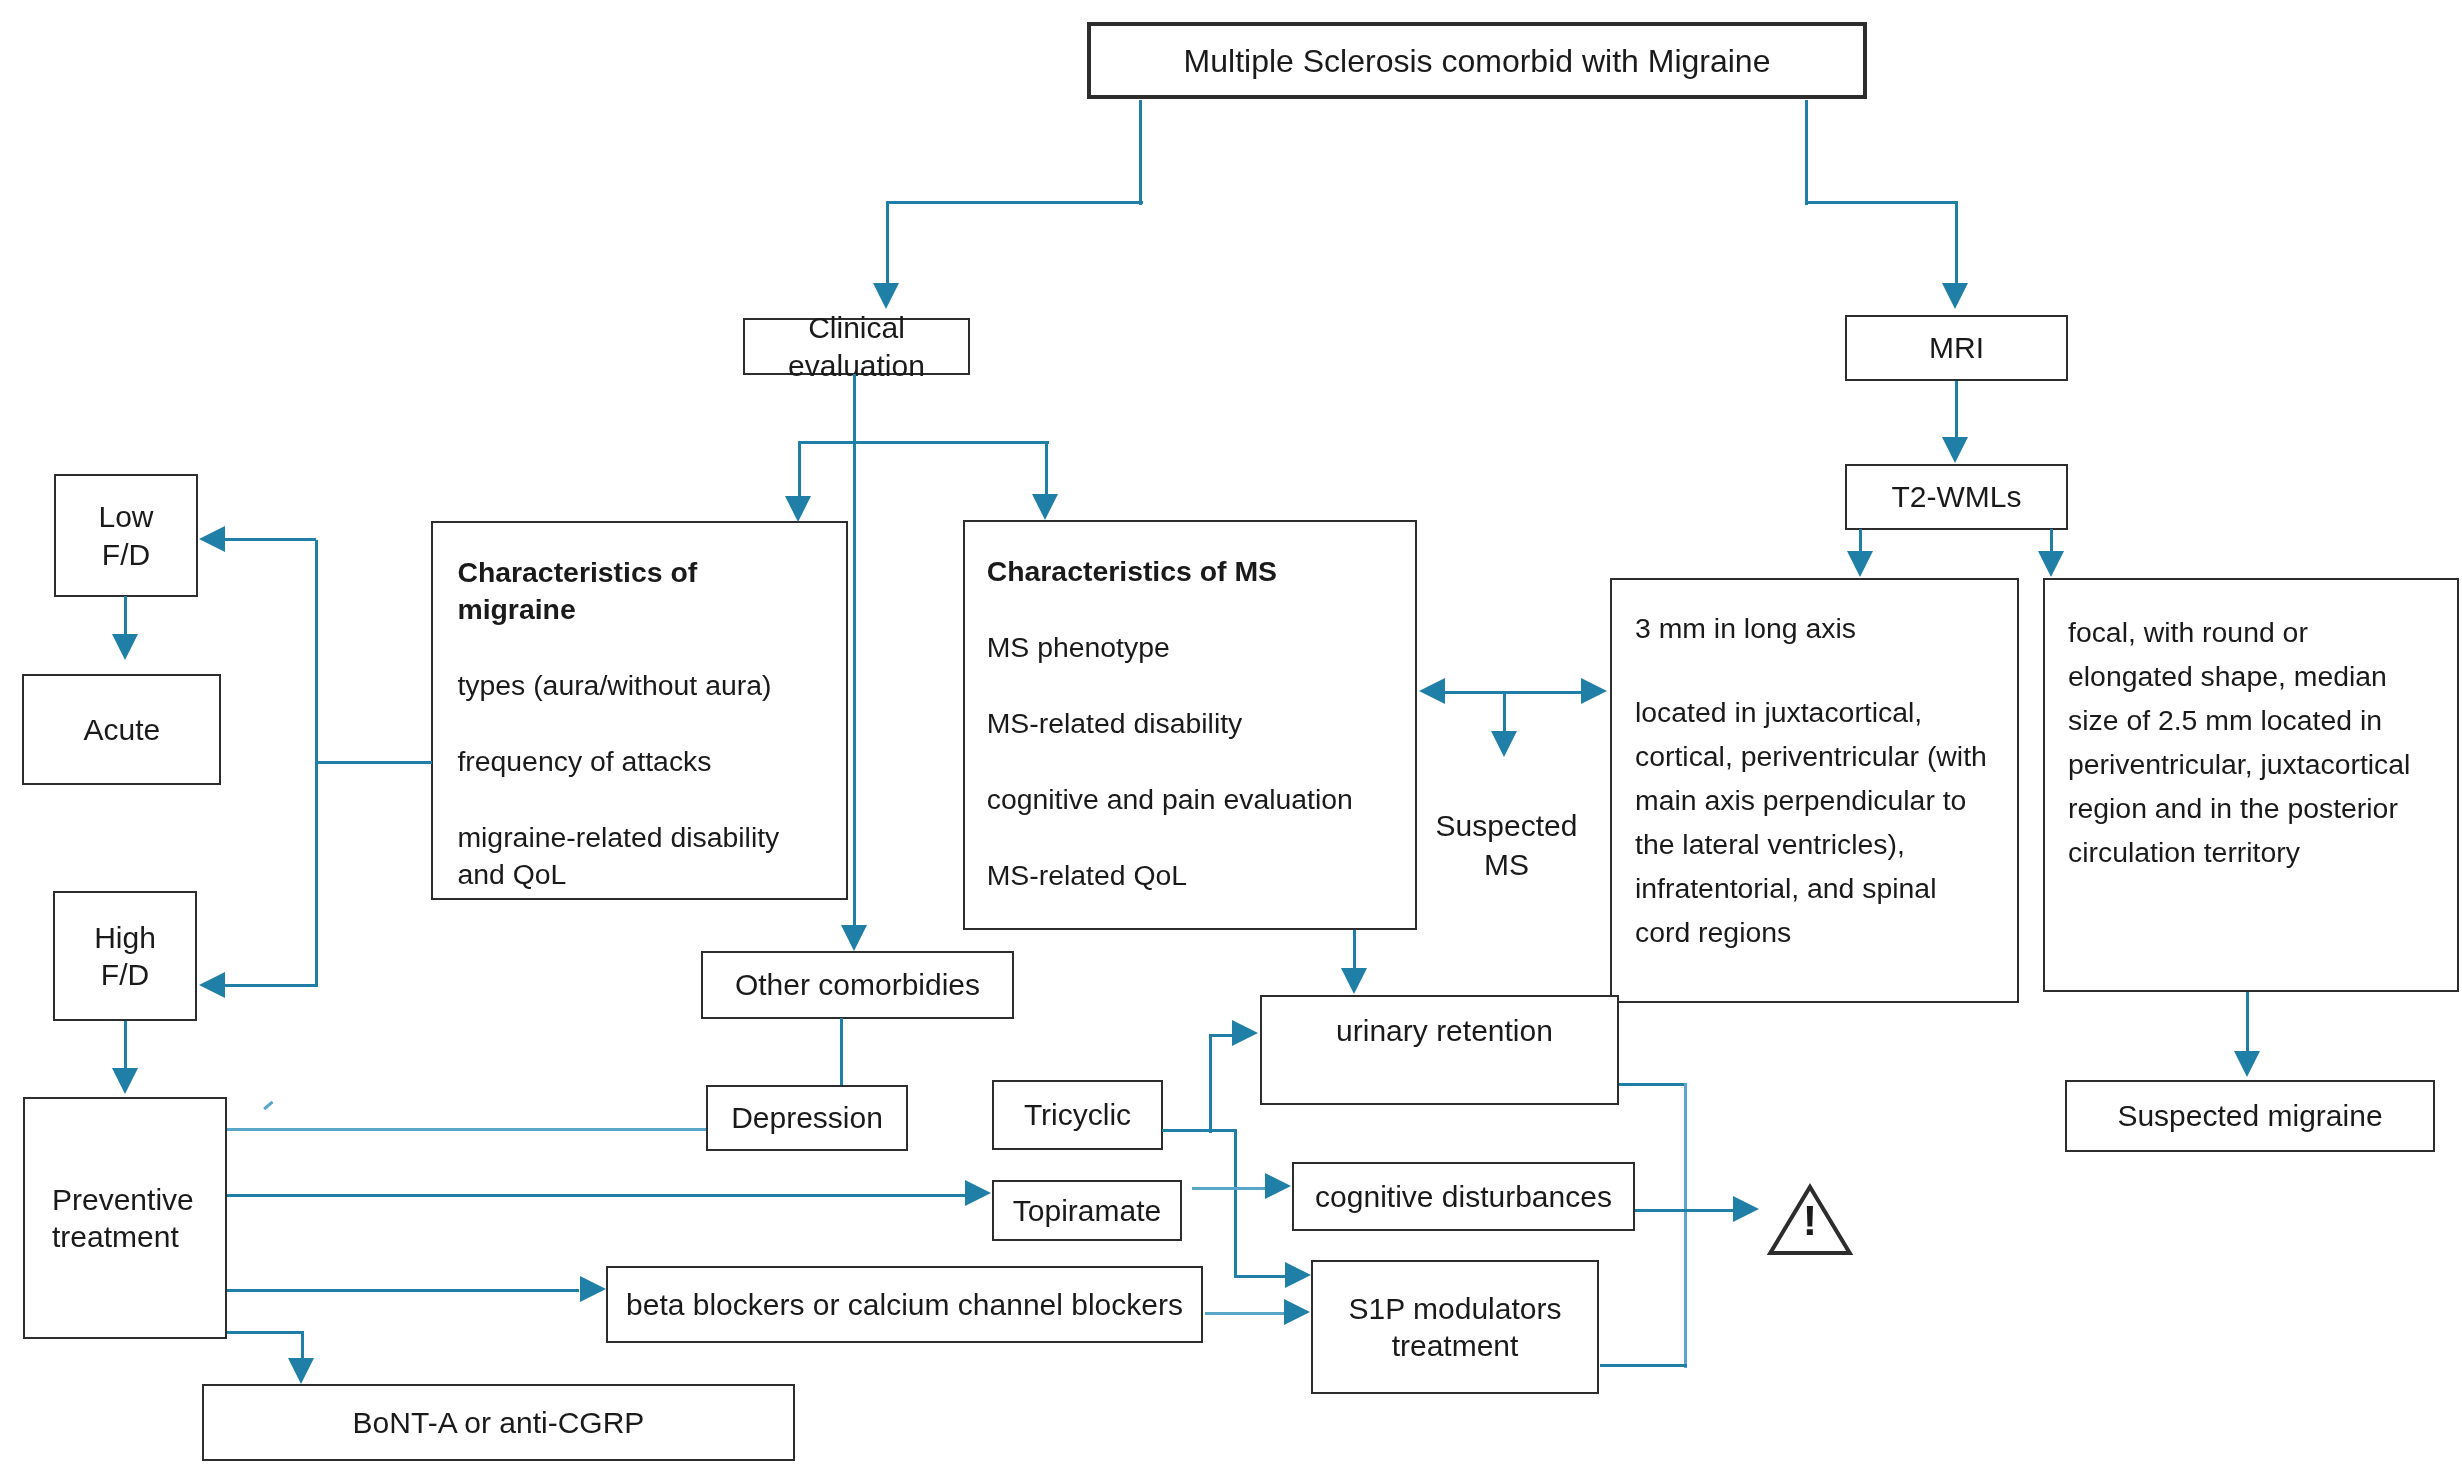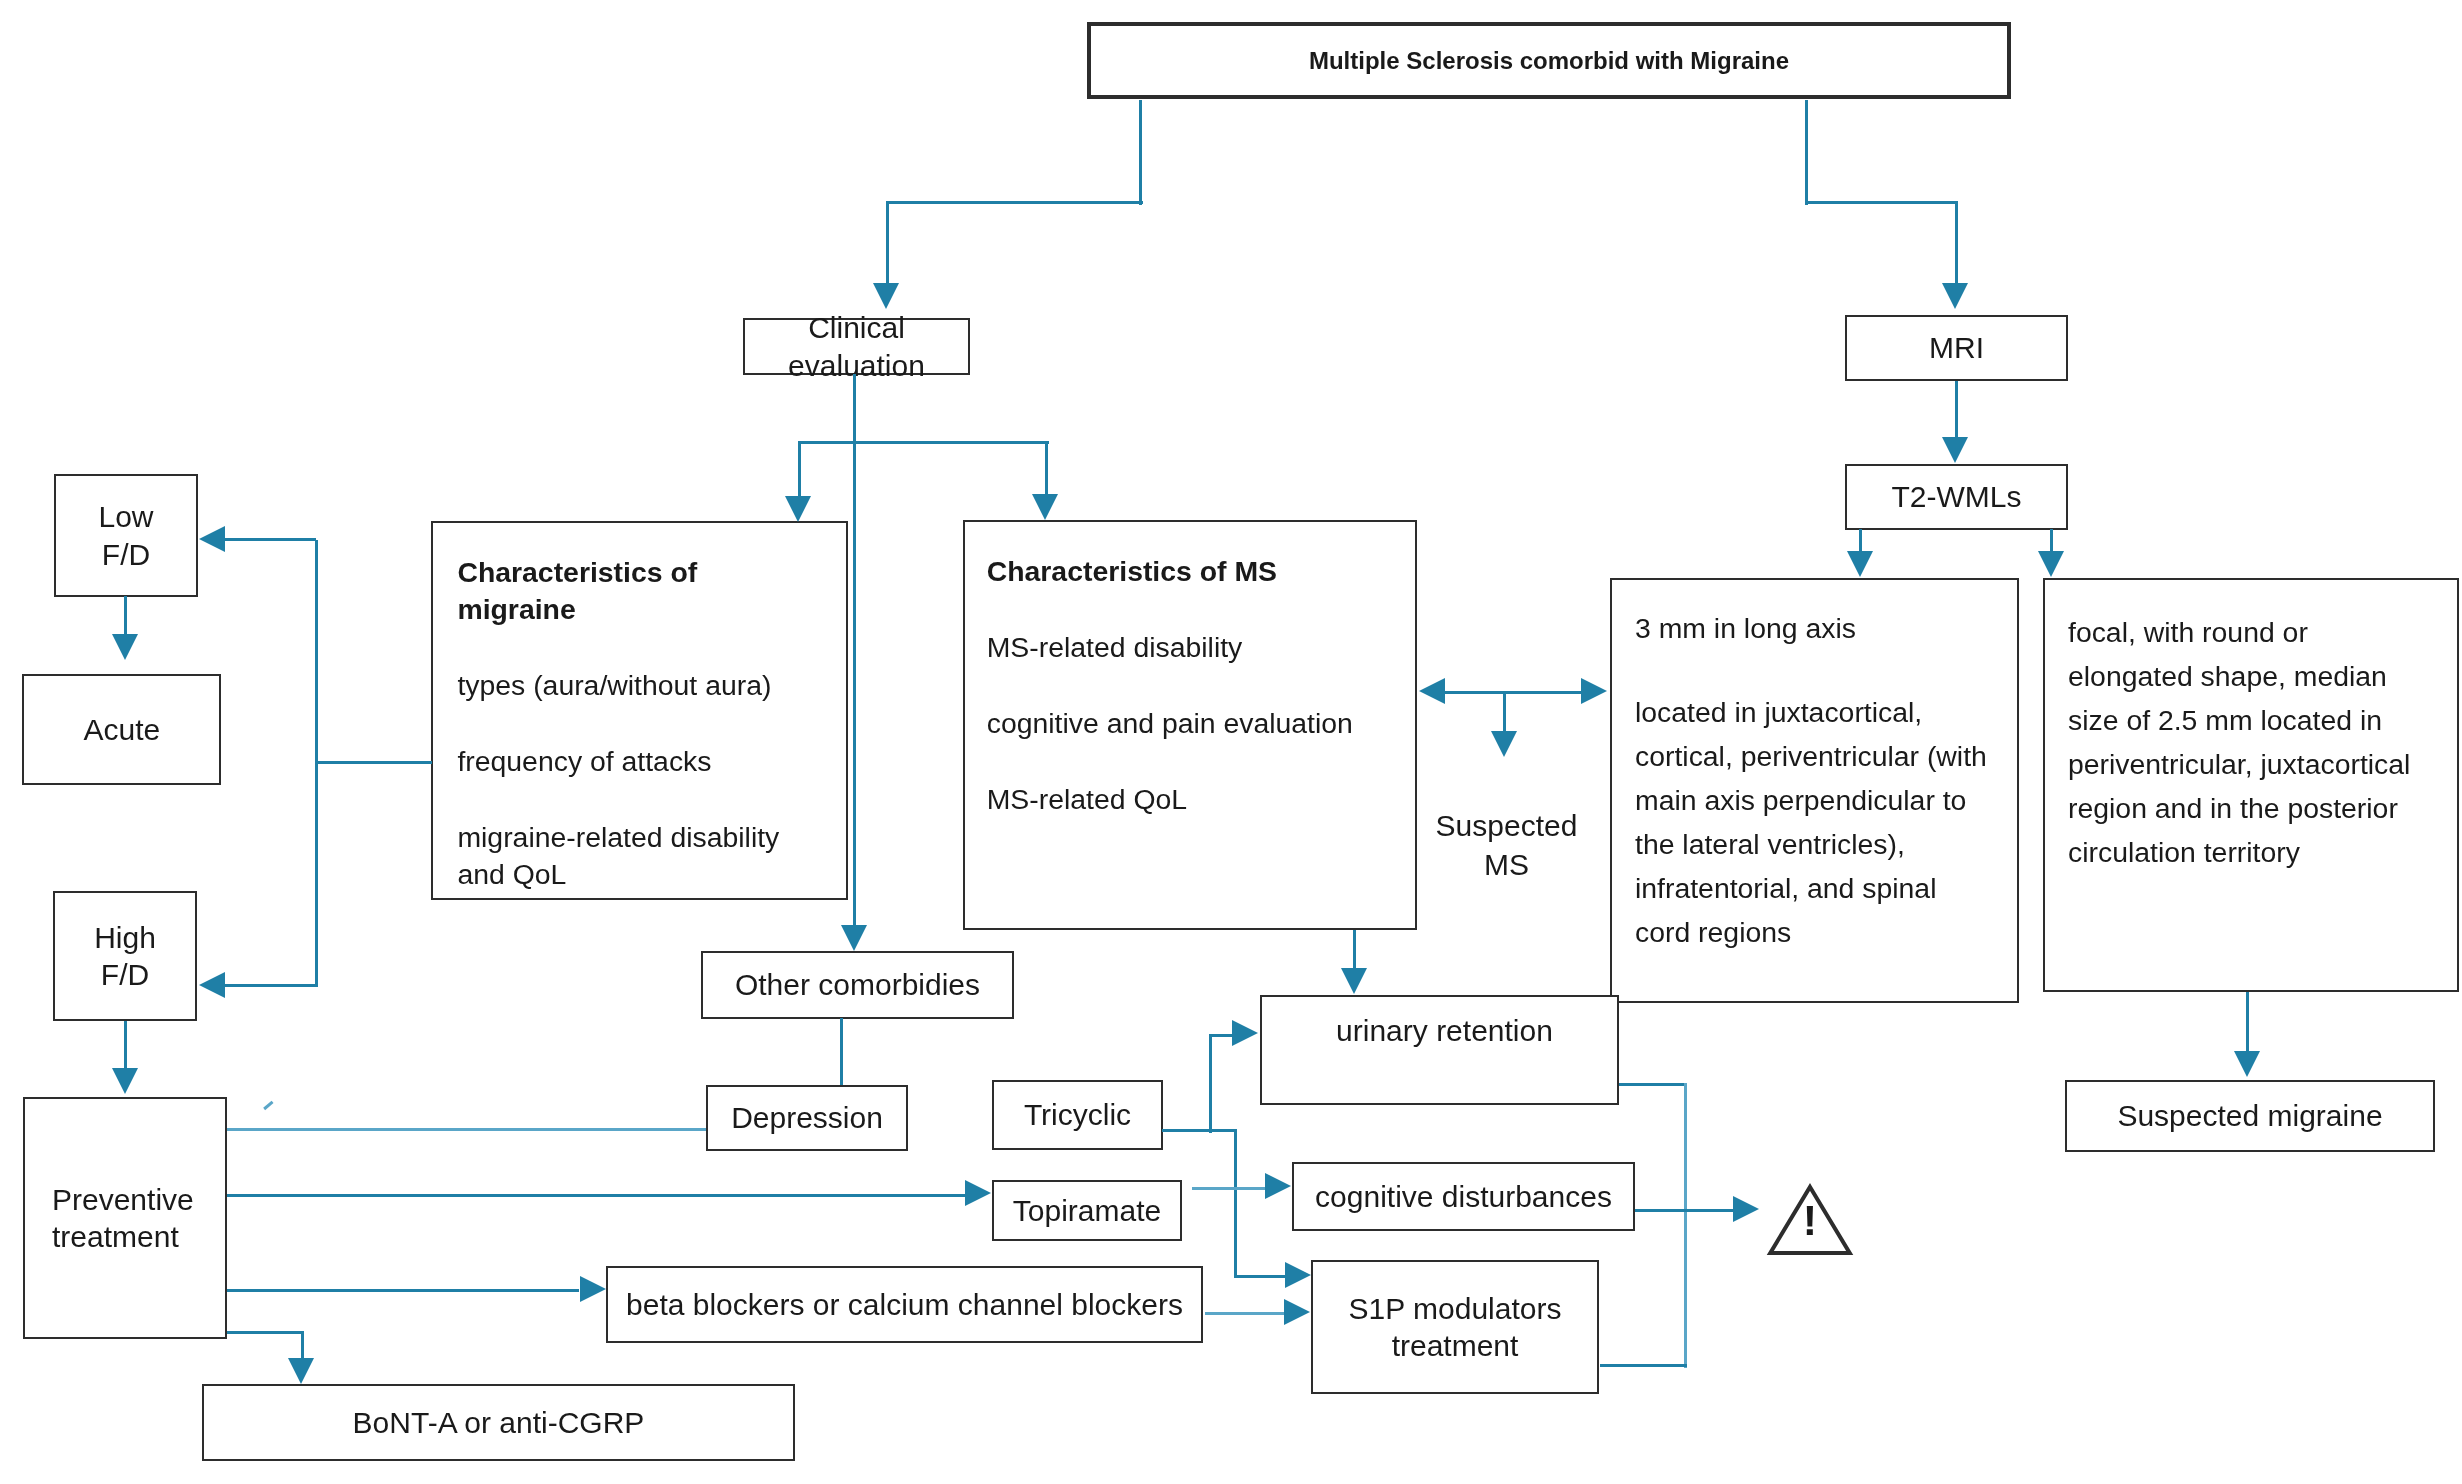--- a/index.html
+++ b/index.html
@@ -46,37 +46,38 @@
   #warn-excl{
     position:absolute;left:1766px;top:1196px;width:88px;text-align:center;
     font-size:43px;font-weight:bold;color:#1a1a1a;
   }
 </style>
 </head>
 <body>
 
 <div id="canvas">
 
-  <div class="box thick" style="left:1087px;top:22.3px;width:924px;height:77px;font-size:24px;font-weight:bold;">Multiple Sclerosis comorbid with Migraine</div>
+  <div class="box thick" style="left:1087px;top:22.3px;width:780px;height:77px;font-size:32px;">Multiple Sclerosis comorbid with Migraine</div>
 
   <div class="box" style="left:743px;top:318px;width:227px;height:57px;">Clinical evaluation</div>
 
   <div class="box" style="left:1845px;top:315px;width:223px;height:66px;">MRI</div>
 
   <div class="box" style="left:1845px;top:464px;width:223px;height:66px;">T2-WMLs</div>
 
   <div class="listbox" style="left:431px;top:521px;width:417px;height:379px;padding:31px 24.4px;">
     <div class="hd">Characteristics of migraine</div>
     <div class="it">types (aura/without aura)</div>
     <div class="it">frequency of attacks</div>
     <div class="it">migraine-related disability and QoL</div>
   </div>
 
   <div class="listbox" style="left:963px;top:520px;width:454px;height:410px;padding:31px 21.7px;">
     <div class="hd">Characteristics of MS</div>
+    <div class="it">MS phenotype</div>
     <div class="it">MS-related disability</div>
     <div class="it">cognitive and pain evaluation</div>
     <div class="it">MS-related QoL</div>
   </div>
 
   <div class="listbox" style="left:1610px;top:578px;width:409px;height:425px;padding:30px 23px;">
     <div style="margin-bottom:43px;">3 mm in long axis</div>
     <div class="para">located in juxtacortical, cortical, periventricular (with main axis perpendicular to the lateral ventricles), infratentorial, and spinal cord regions</div>
   </div>
 

